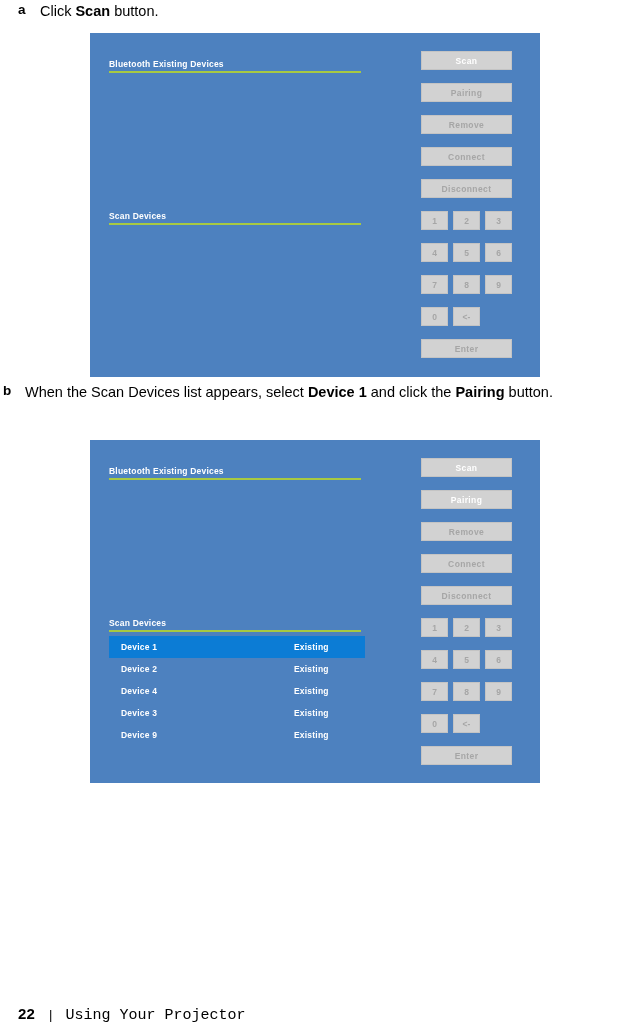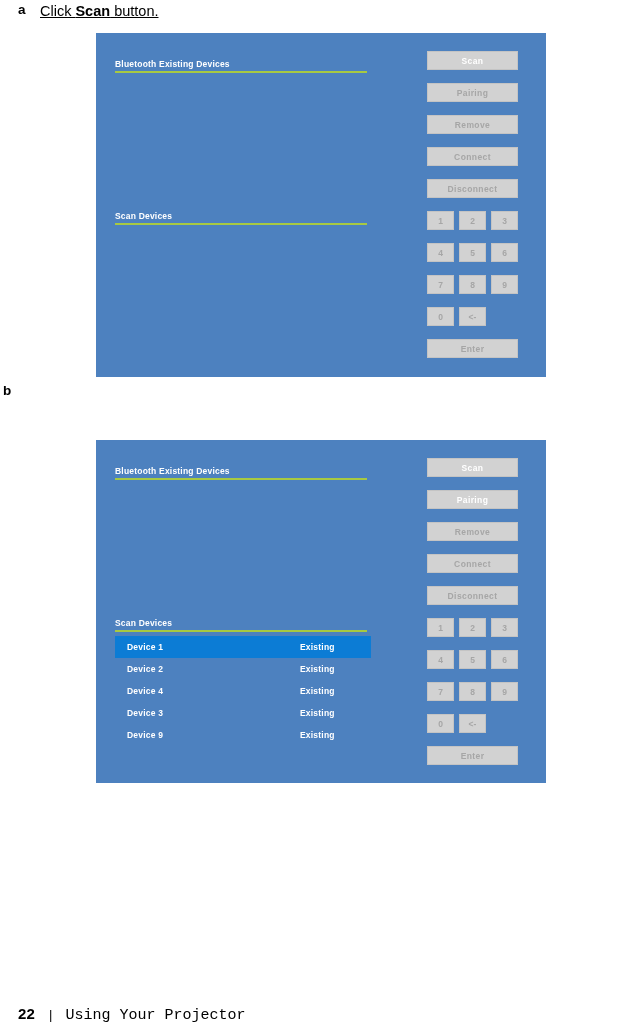--- a/index.html
+++ b/index.html
@@ -25,33 +25,31 @@
   .step-marker {
     font-weight: bold;
     font-size: 13.5px;
     line-height: 18px;
     width: 22px;
     flex: 0 0 22px;
   }
   .step-text {
     font-size: 14.5px;
     line-height: 20px;
-    text-decoration: underline;
   }
   .step-text b { font-weight: bold; }
 
   #step-a { left: 18px; top: 1px; width: 600px; }
   #step-b { left: 3px; top: 382px; width: 625px; }
 
   
   .osd-panel {
     position: absolute;
     background: #4d81bf;
     box-sizing: border-box;
-    margin-left: 6px;
   }
   #panel-scan    { left: 90px; top: 33px;  width: 450px; height: 344px; }
   #panel-pairing { left: 90px; top: 440px; width: 450px; height: 343px; }
 
   
   .osd-left {
     position: absolute;
     left: 19px;
     right: 90px;
     top: 0;
@@ -203,20 +201,21 @@
       <div class="key" style="top: 242px; left: 41px;">8</div>
       <div class="key" style="top: 242px; left: 73px;">9</div>
       <div class="key" style="top: 274px; left: 9px;">0</div>
       <div class="key" style="top: 274px; left: 41px;">&lt;-</div>
       <div class="osd-btn wide" style="top: 306px;">Enter</div>
     </div>
 </div>
 
 <div class="step" id="step-b">
   <span class="step-marker">b</span>
+  <span class="step-text"><span>When the Scan Devices list appears, select </span><b>Device 1</b><span> and click the </span><b>Pairing</b><span> button.</span></span>
 </div>
 
 <div class="osd-panel" id="panel-pairing">
 
   <div class="osd-left">
     <div class="section-title" style="top:26px;">Bluetooth Existing Devices</div>
     <div class="section-rule" style="top:38px;"></div>
 
     <div class="section-title" style="top:178px;">Scan Devices</div>
     <div class="section-rule" style="top:190px;"></div>

